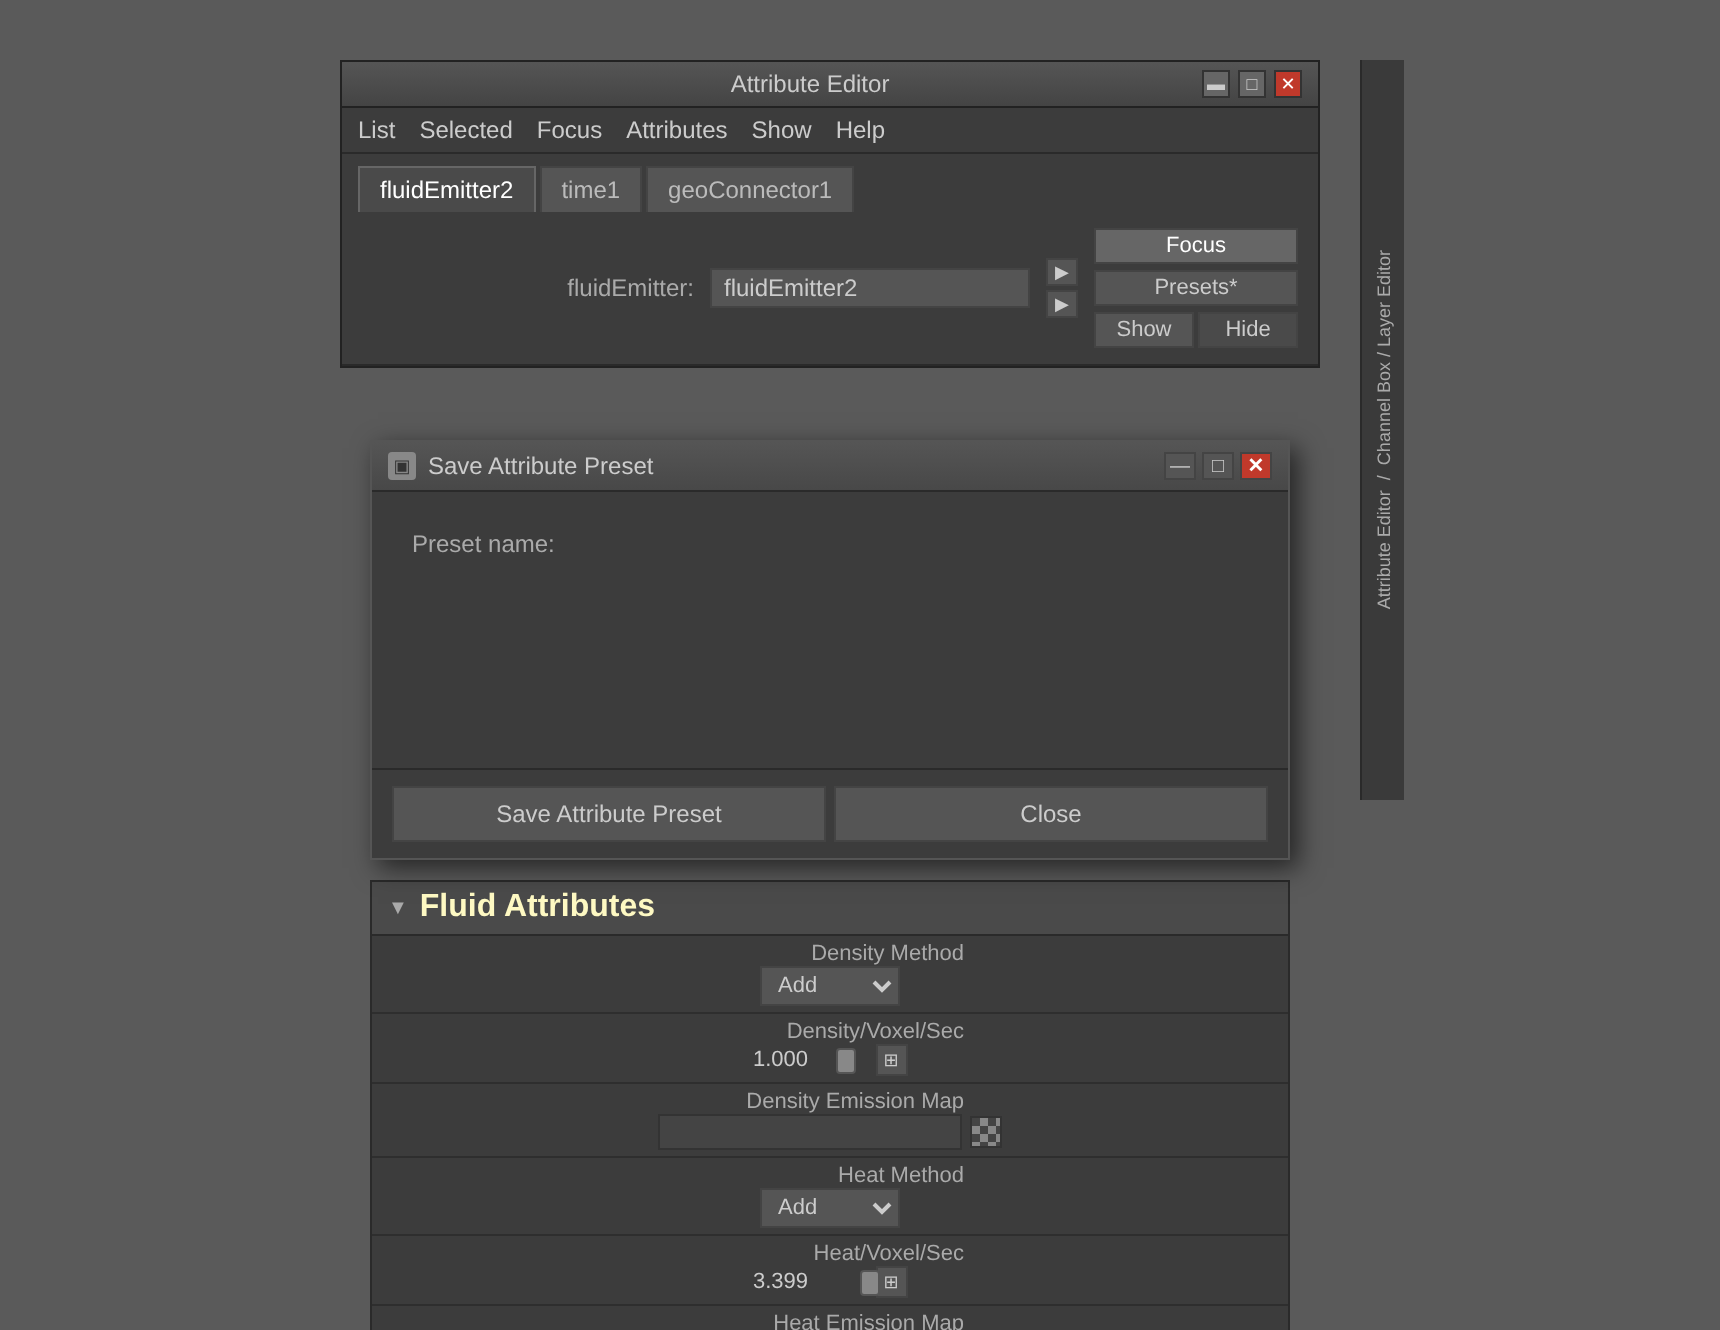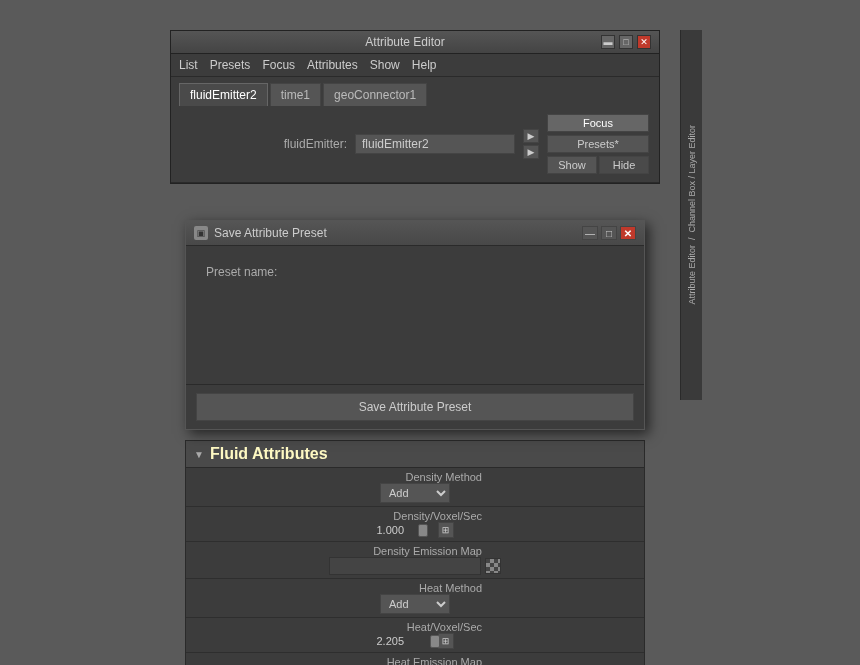--- a/index.html
+++ b/index.html
@@ -400,21 +400,21 @@
       <span class="attr-editor-title">Attribute Editor</span>
       <div class="titlebar-controls">
         <div class="titlebar-btn">▬</div>
         <div class="titlebar-btn">□</div>
         <div class="titlebar-btn" style="background:#c0392b;color:#fff;">✕</div>
       </div>
     </div>
 
     <div class="menubar">
       <span class="menubar-item">List</span>
-      <span class="menubar-item">Presets</span>
+      <span class="menubar-item">Selected</span>
       <span class="menubar-item">Focus</span>
       <span class="menubar-item">Attributes</span>
       <span class="menubar-item">Show</span>
       <span class="menubar-item">Help</span>
     </div>
 
     <div class="tabs">
       <div class="tab active">fluidEmitter2</div>
       <div class="tab">time1</div>
       <div class="tab">geoConnector1</div>
@@ -459,20 +459,21 @@
         <div class="dialog-ctrl-btn dialog-ctrl-close">✕</div>
       </div>
     </div>
 
     <div class="dialog-body">
       <span class="dialog-preset-label">Preset name:</span>
     </div>
 
     <div class="dialog-footer">
       <div class="dialog-footer-btn">Save Attribute Preset</div>
+      <div class="dialog-footer-btn">Close</div>
     </div>
   </div>
 </div>
 
 <div class="fluid-attrs">
   <div class="fluid-section-header">
     <span class="section-arrow">▼</span>
     <span class="section-title">Fluid Attributes</span>
   </div>
 
@@ -509,21 +510,21 @@
     <div class="fluid-row-content">
       <select class="fluid-dropdown">
         <option>Add</option>
       </select>
     </div>
   </div>
 
   <div class="fluid-row">
     <span class="fluid-row-label">Heat/Voxel/Sec</span>
     <div class="fluid-row-content">
-      <span class="fluid-value">2.205</span>
+      <span class="fluid-value">3.399</span>
       <div class="fluid-slider" style="flex:1;height:5px;background:#555;position:relative;border-radius:2px;">
         <div style="position:absolute;left:30%;top:-4px;width:10px;height:13px;background:#888;border:1px solid #555;border-radius:2px;"></div>
       </div>
       <div class="fluid-icon-btn">⊞</div>
     </div>
   </div>
 
   <div class="fluid-row">
     <span class="fluid-row-label">Heat Emission Map</span>
     <div class="fluid-row-content">

